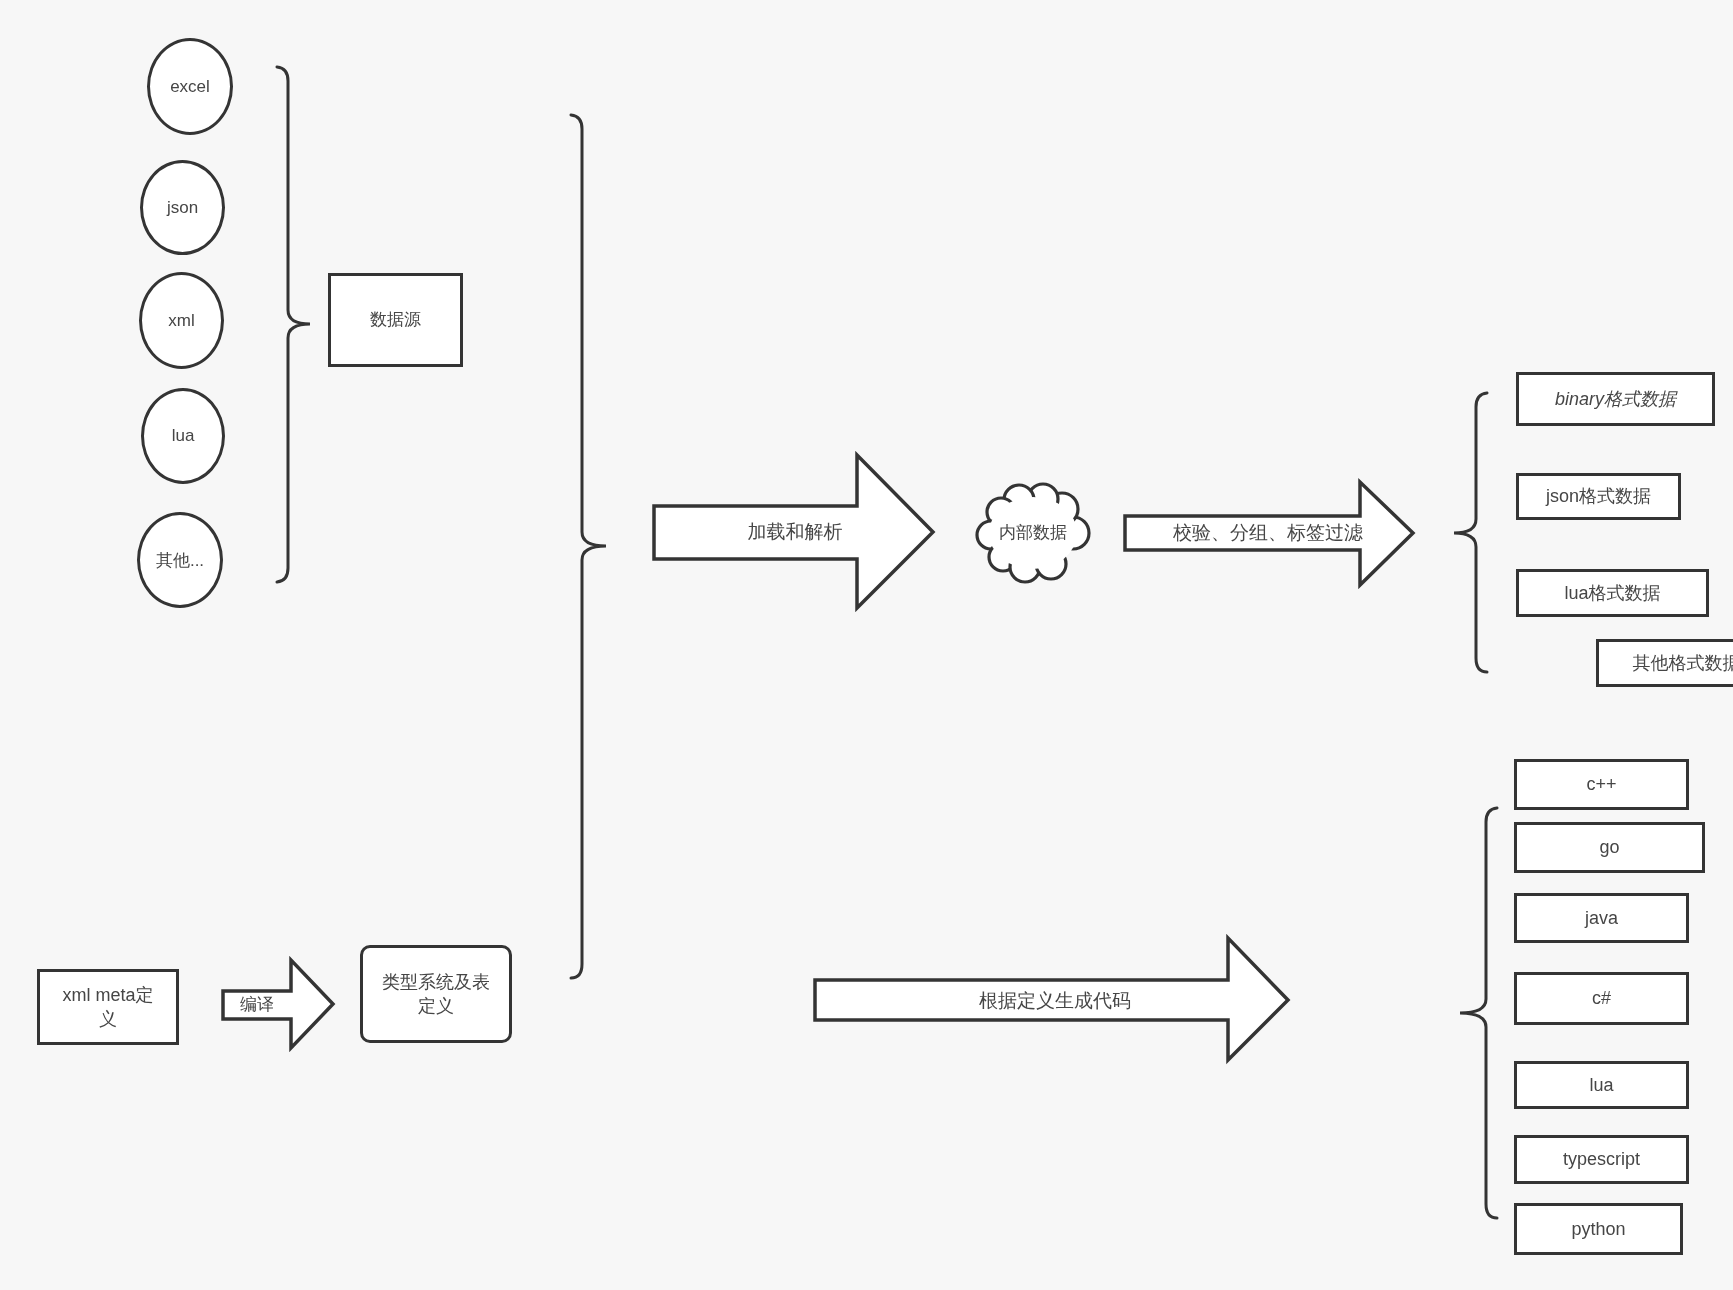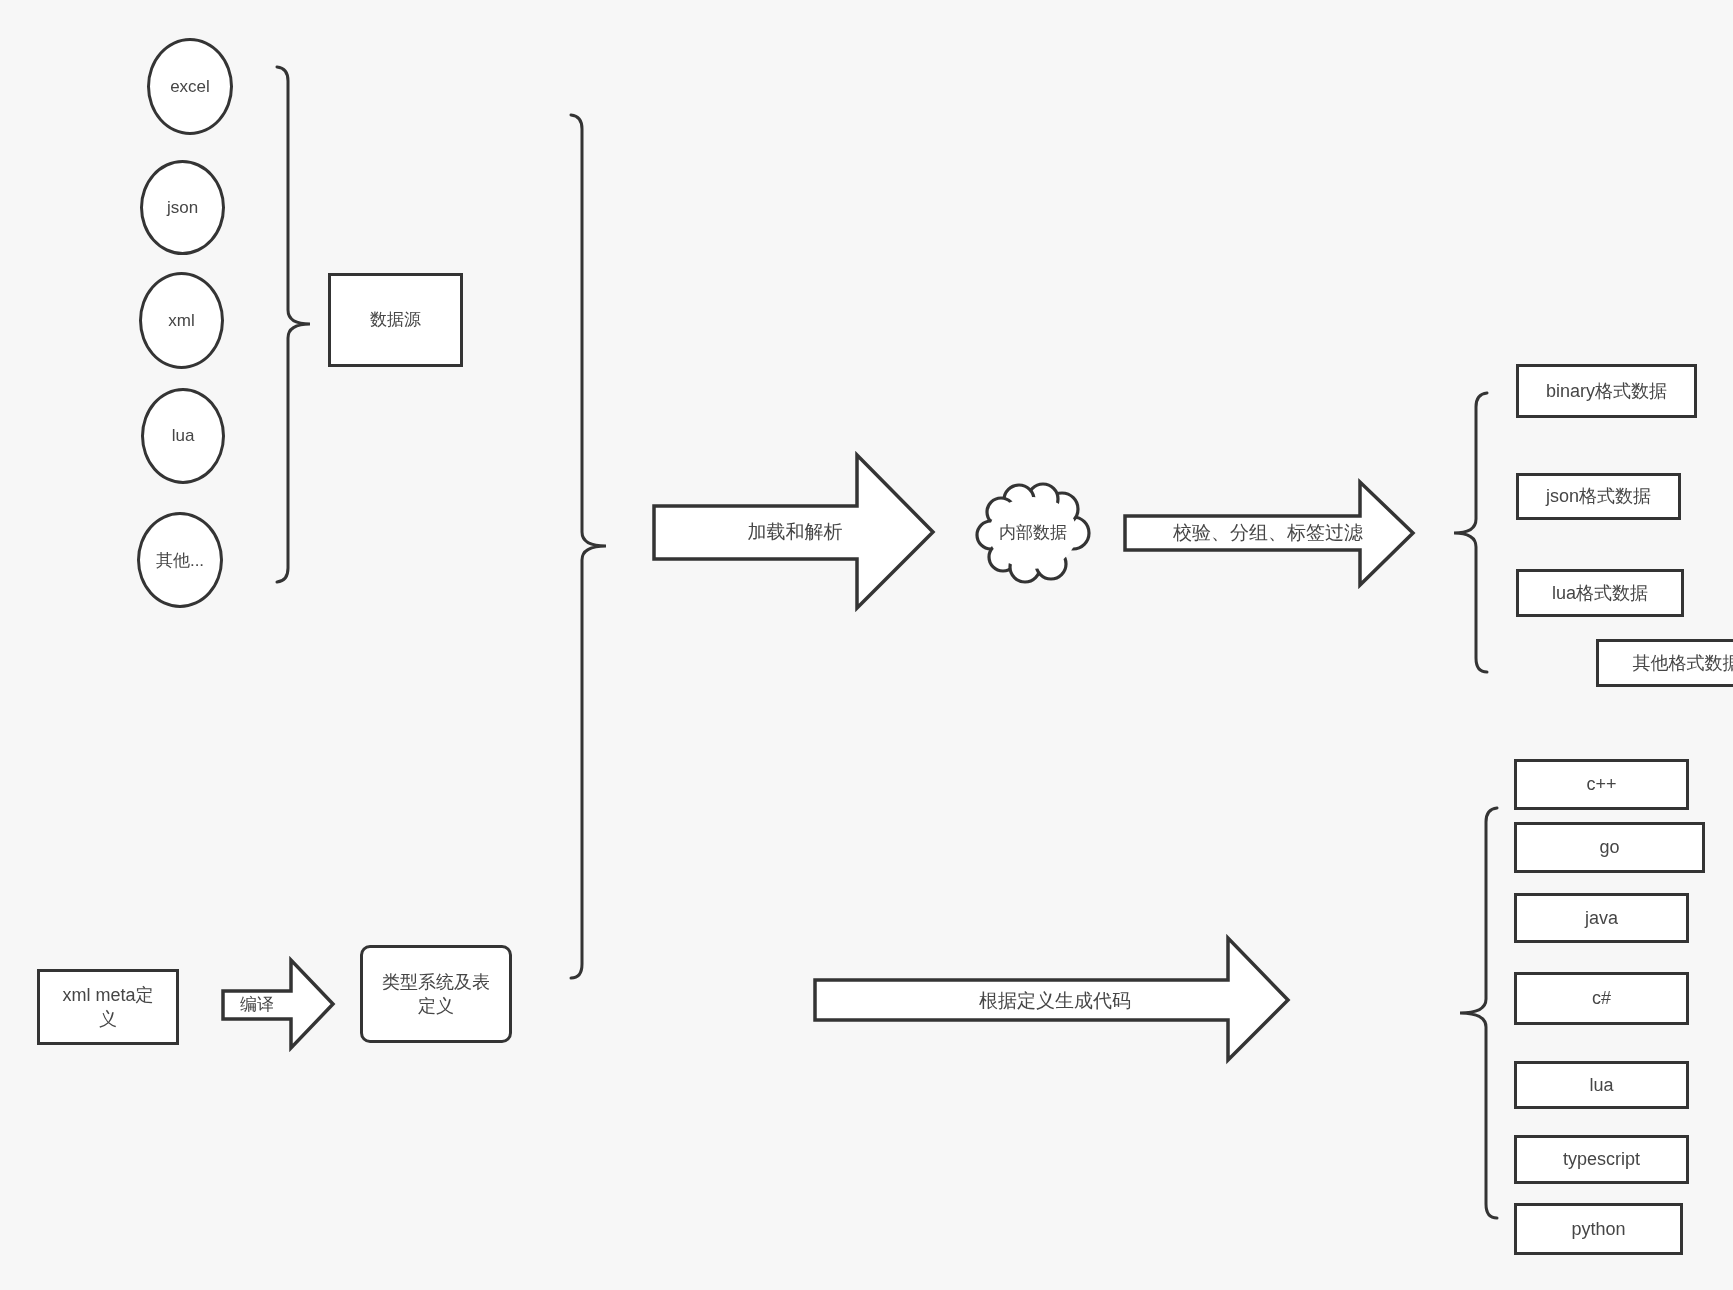--- a/index.html
+++ b/index.html
@@ -91,27 +91,27 @@
     <span>数据源</span>
   </div>
 
   <div class="label-float" style="left:695px;top:521px;width:200px;">加载和解析</div>
   <div class="label-float" style="left:1148px;top:522px;width:240px;">校验、分组、标签过滤</div>
   <div class="label-float label-small" style="left:217px;top:995px;width:80px;">编译</div>
   <div class="label-float" style="left:955px;top:990px;width:200px;">根据定义生成代码</div>
 
   <div class="label-float label-small" style="left:983px;top:523px;width:100px;">内部数据</div>
 
-  <div class="node-box" style="left:1516px;top:364px;width:181px;height:54px;">
+  <div class="node-box" style="left:1516px;top:372px;width:199px;height:54px;font-style:italic;">
     <span>binary格式数据</span>
   </div>
   <div class="node-box" style="left:1516px;top:473px;width:165px;height:47px;">
     <span>json格式数据</span>
   </div>
-  <div class="node-box" style="left:1516px;top:569px;width:168px;height:48px;">
+  <div class="node-box" style="left:1516px;top:569px;width:193px;height:48px;">
     <span>lua格式数据</span>
   </div>
   <div class="node-box" style="left:1596px;top:639px;width:181px;height:48px;">
     <span>其他格式数据</span>
   </div>
 
   <div class="node-box" style="left:37px;top:969px;width:142px;height:76px;padding:8px 15px;">
     <span>xml meta定义</span>
   </div>
   <div class="node-box rounded" style="left:360px;top:945px;width:152px;height:98px;padding:0 14px;">

